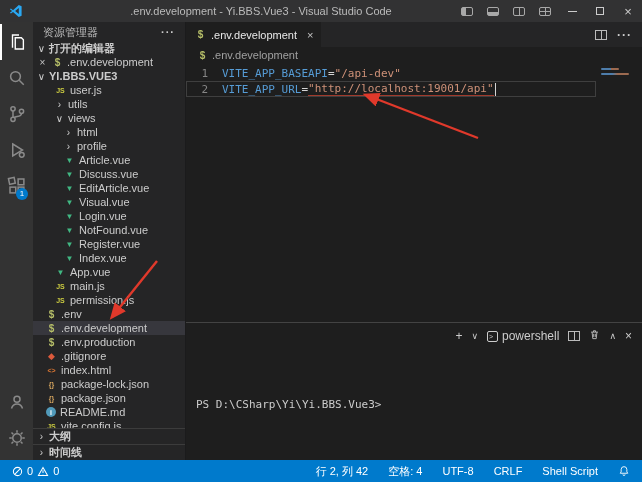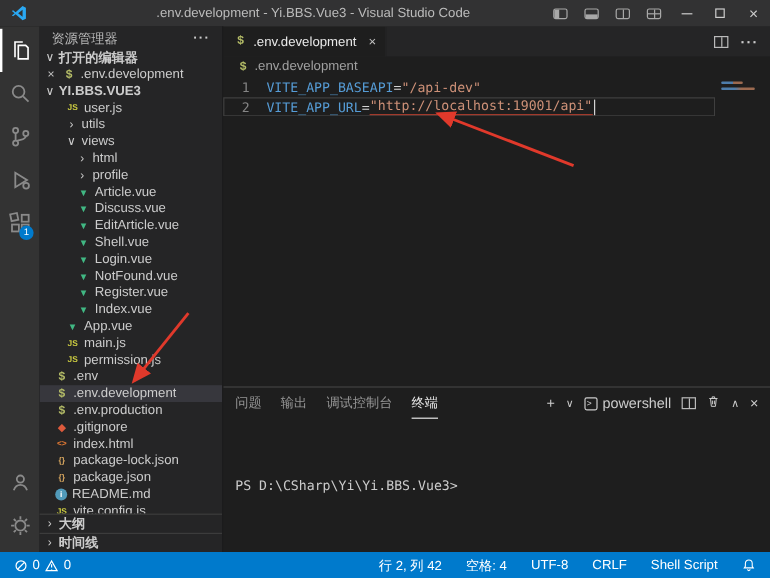--- a/index.html
+++ b/index.html
@@ -240,21 +240,21 @@
           <div class="trow" style="padding-left: 30px;">
             <span class="ficon vue" style="color: rgb(65, 184, 131);">▼</span>
             <span class="tlabel">Discuss.vue</span>
           </div>
           <div class="trow" style="padding-left: 30px;">
             <span class="ficon vue" style="color: rgb(65, 184, 131);">▼</span>
             <span class="tlabel">EditArticle.vue</span>
           </div>
           <div class="trow" style="padding-left: 30px;">
             <span class="ficon vue" style="color: rgb(65, 184, 131);">▼</span>
-            <span class="tlabel">Shell.vue</span>
+            <span class="tlabel">Visual.vue</span>
           </div>
           <div class="trow" style="padding-left: 30px;">
             <span class="ficon vue" style="color: rgb(65, 184, 131);">▼</span>
             <span class="tlabel">Login.vue</span>
           </div>
           <div class="trow" style="padding-left: 30px;">
             <span class="ficon vue" style="color: rgb(65, 184, 131);">▼</span>
             <span class="tlabel">NotFound.vue</span>
           </div>
           <div class="trow" style="padding-left: 30px;">
@@ -347,26 +347,20 @@
             <div class="cline"><span class="gut">1</span><span class="tok-name">VITE_APP_BASEAPI</span><span class="tok-eq">=</span><span class="tok-val">"/api-dev"</span></div>
             <div class="cline cur"><span class="gut">2</span><span class="tok-name">VITE_APP_URL</span><span class="tok-eq">=</span><span class="tok-val red-underline">"http://localhost:19001/api"</span><span class="cursor"></span></div>
           </div>
         <div class="minimap">
           <div class="mm-bar mm-1"></div>
           <div class="mm-bar mm-2"></div>
         </div>
       </div>
       <div class="panel">
         <div class="panel-bar">
-          <div class="panel-tabs">
-              <span class="ptab">问题</span>
-              <span class="ptab">输出</span>
-              <span class="ptab">调试控制台</span>
-              <span class="ptab active">终端</span>
-            </div>
           <div class="panel-actions">
             <span>+</span>
             <span class="pa-chev">∨</span>
             <span class="ps-sel">
               <span class="ps-ic">&gt;</span>
               <span>powershell</span>
             </span>
             <span class="split-ic"></span>
             <span>
               <svg width="11" height="11" viewBox="0 0 16 16" fill="none" stroke="#cccccc" stroke-width="1.2">

